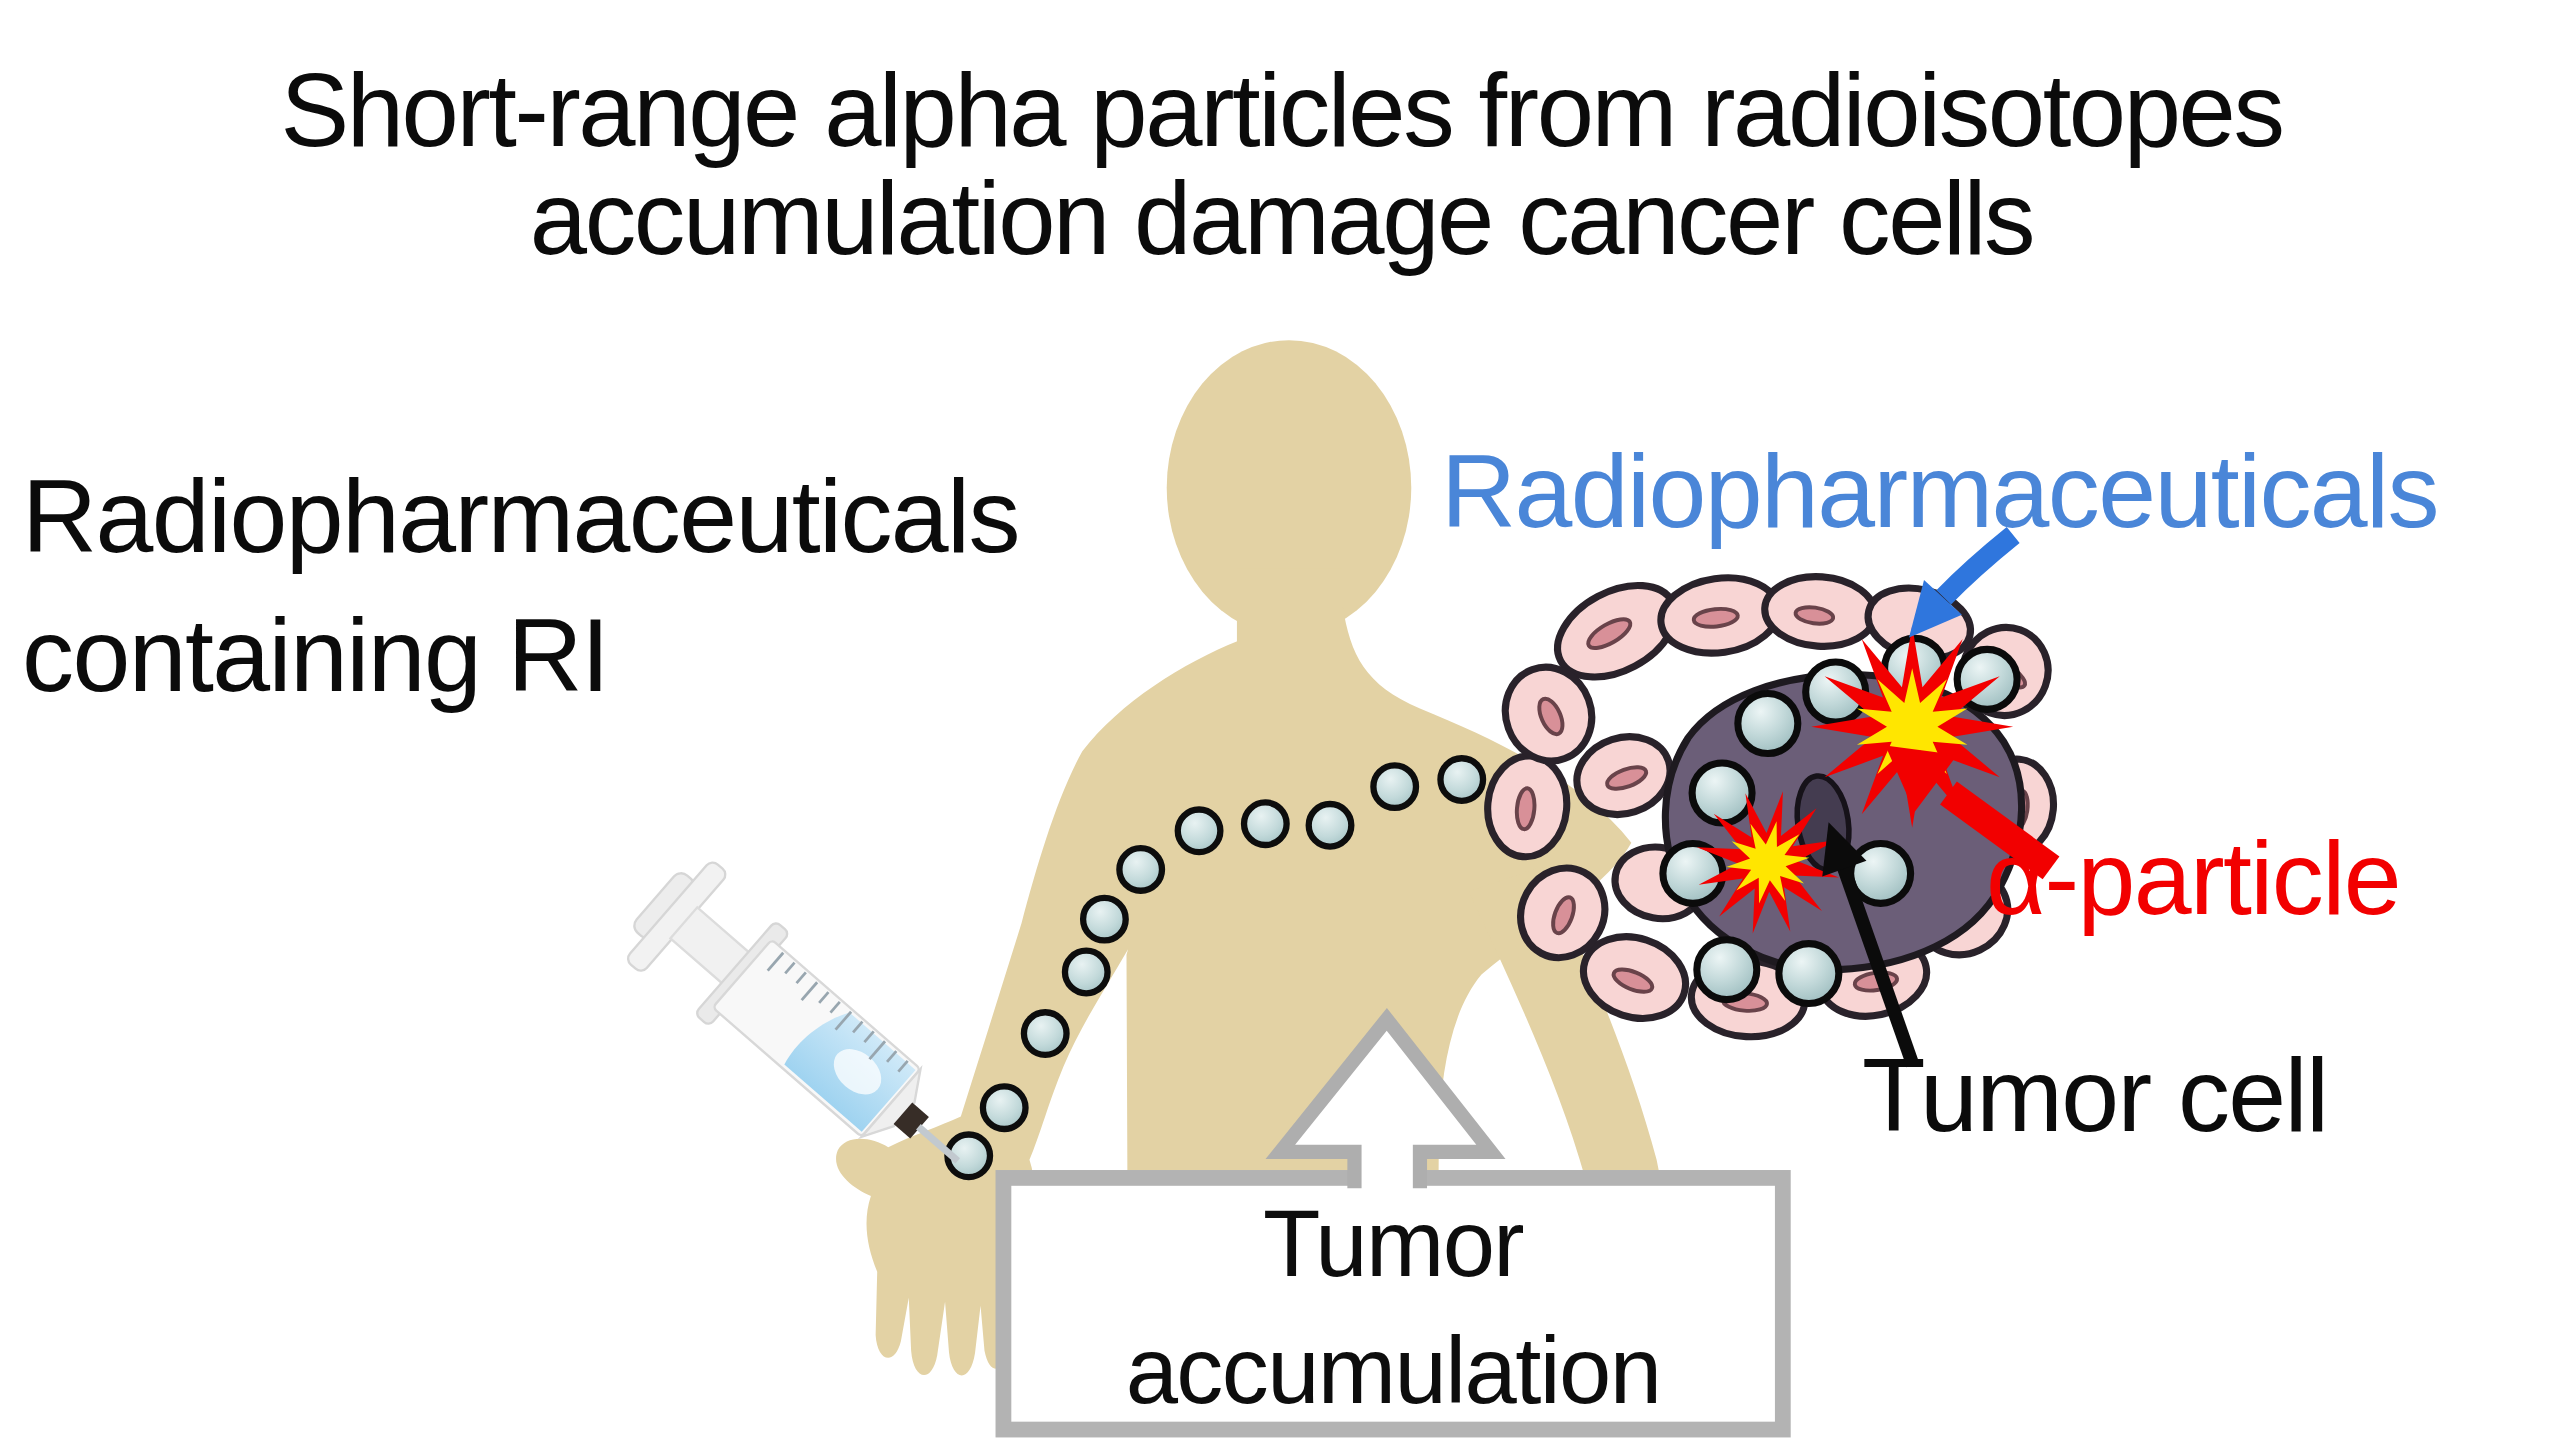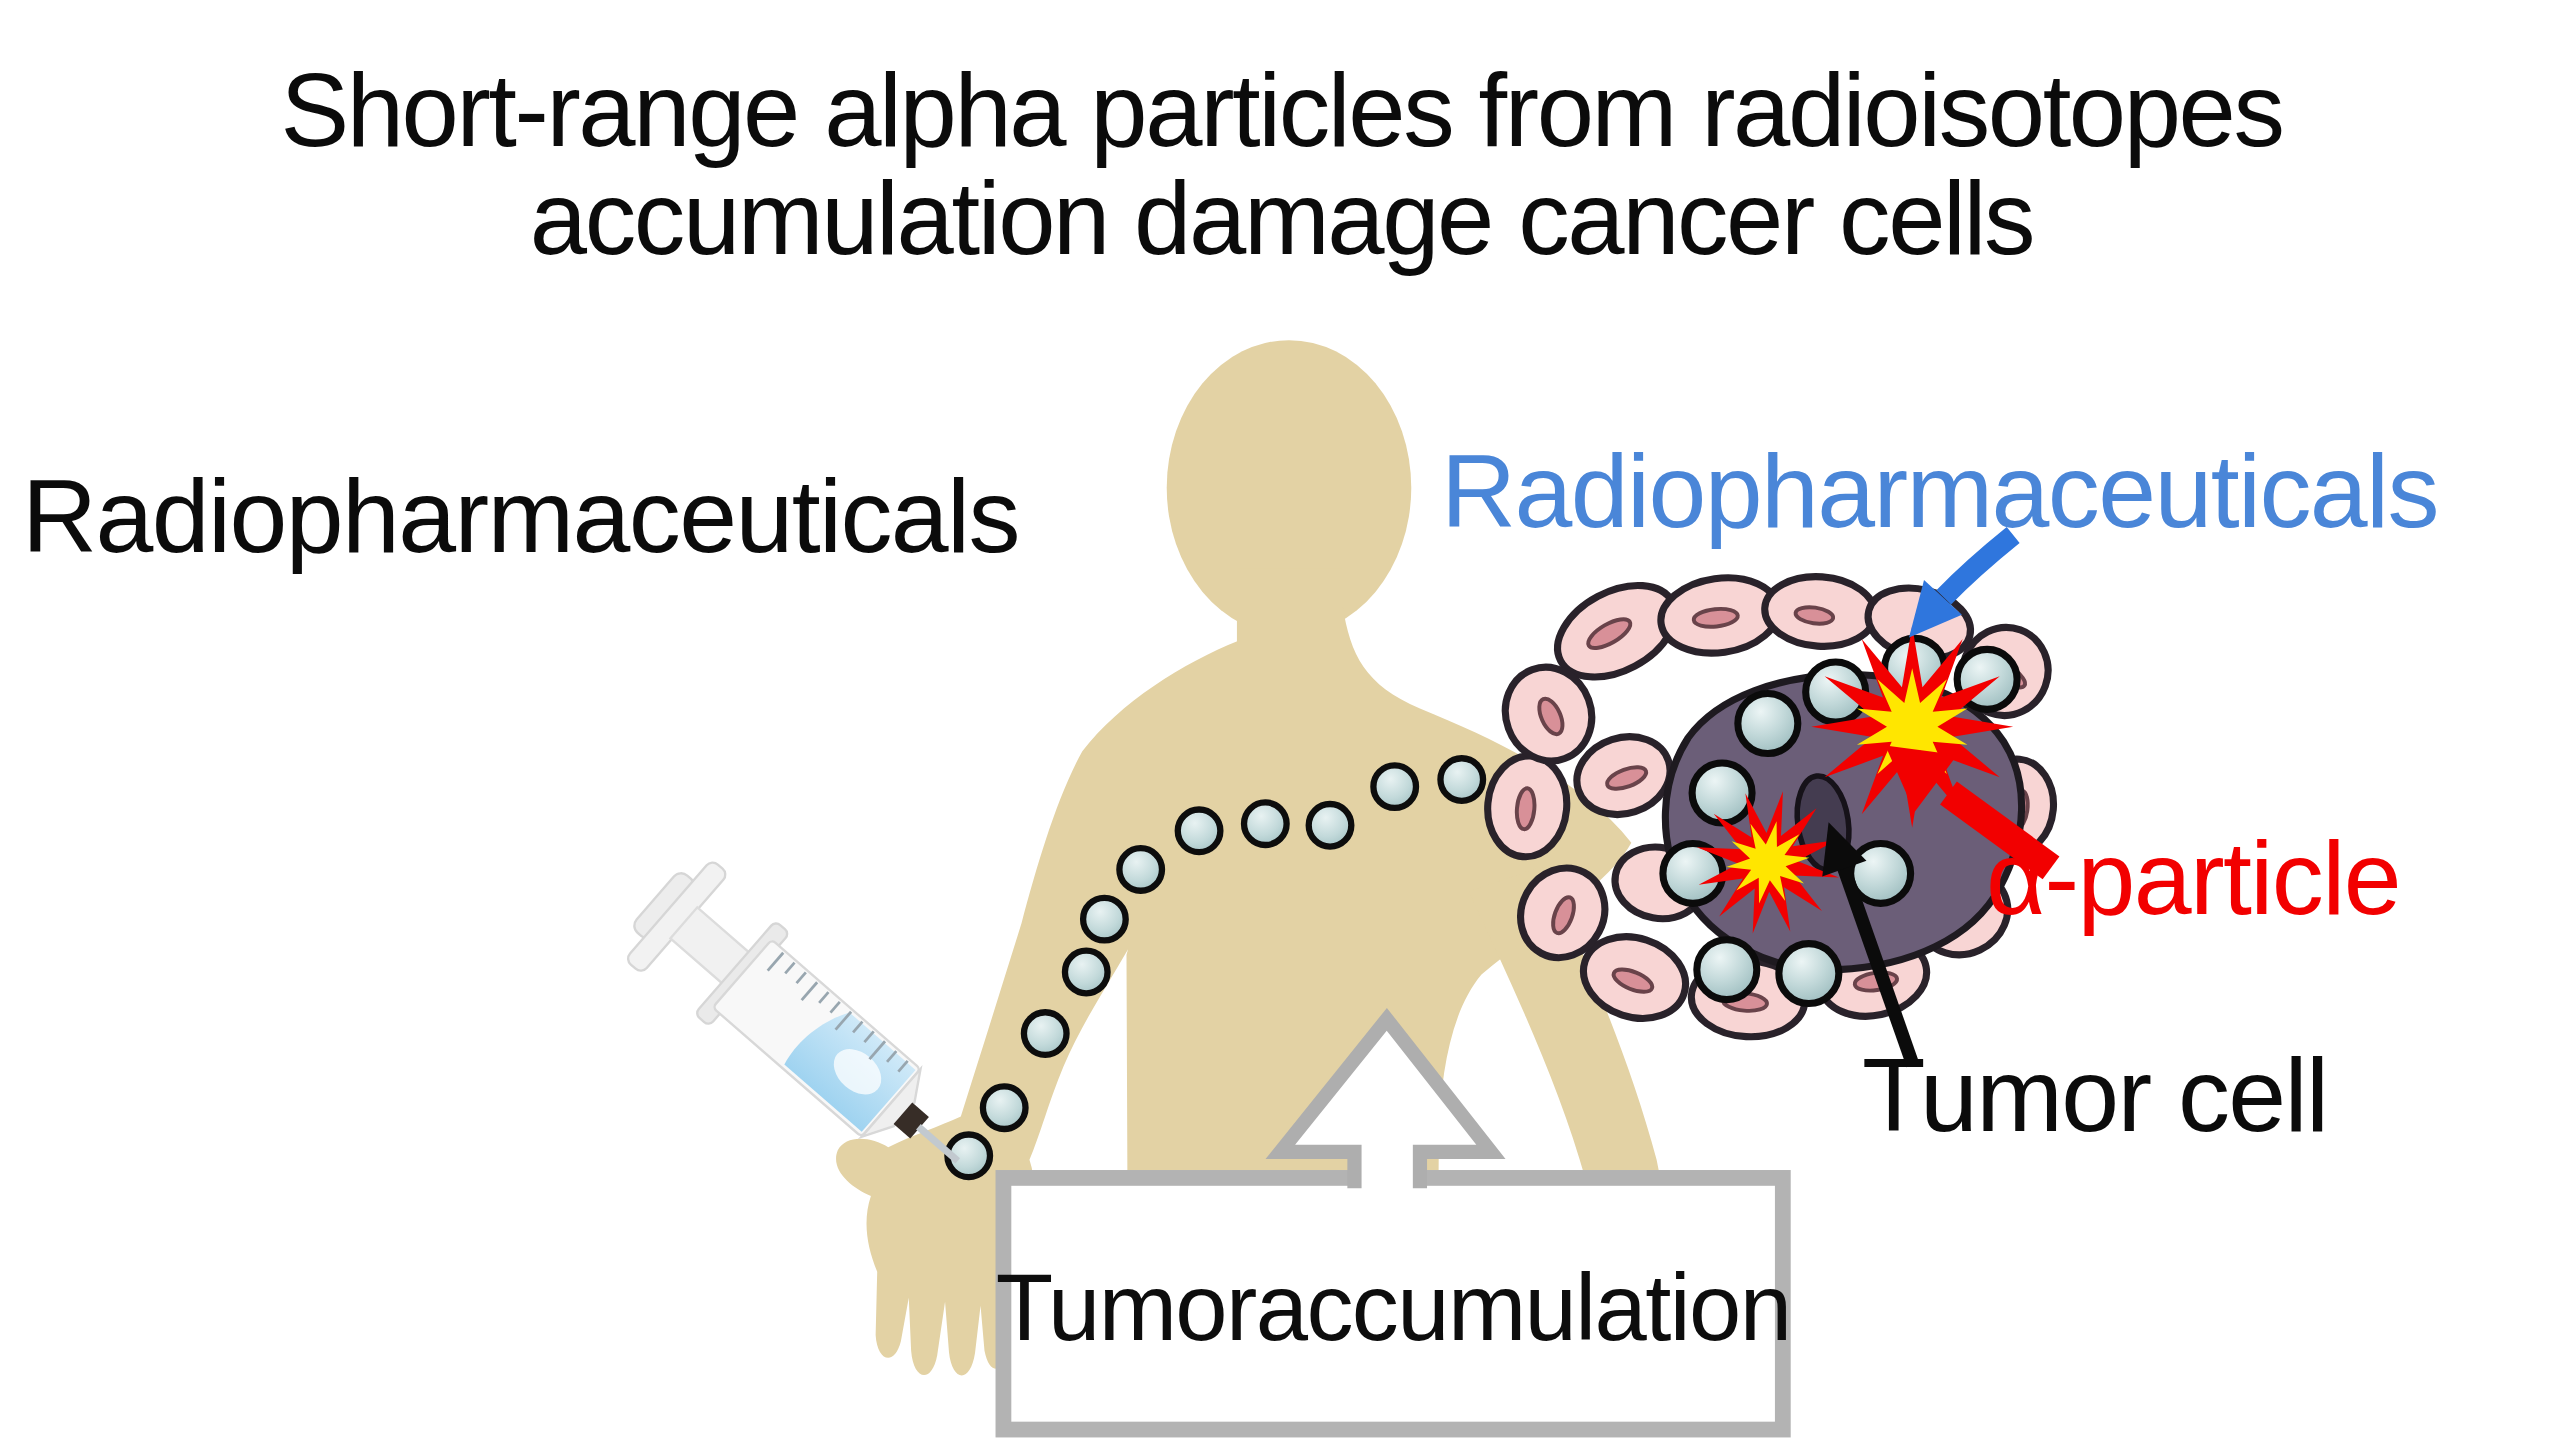--- a/index.html
+++ b/index.html
@@ -10,21 +10,21 @@
   .txt{position:absolute;white-space:nowrap;color:#0b0b0b;}
   .title-wrap{left:0;top:57px;width:2563px;text-align:center;
               font-size:103px;line-height:108px;letter-spacing:-2.4px;}
   .left-block{left:22px;top:447px;font-size:104px;line-height:139px;letter-spacing:-1.6px;}
   .left-block .indent{padding-left:22px;}
   sup.mass{font-size:0.60em;vertical-align:0.46em;letter-spacing:-0.8px;}
   .blue-label{left:1441px;top:439px;font-size:104px;line-height:1;letter-spacing:-1.6px;color:#4a86d8;}
   .alpha-label{left:1986px;top:782px;font-size:104px;line-height:1;letter-spacing:-1.6px;color:#f20000;margin-top:44px;}
   .cancer-label{left:1862px;top:1043px;font-size:104px;line-height:1;letter-spacing:-1.6px;color:#0b0b0b;}
   .tumor-box-text{left:1011px;top:1186px;width:764px;height:242px;
-      display:flex;flex-direction:row;justify-content:center;align-items:center;
+      display:flex;flex-direction:column;justify-content:center;align-items:center;
       font-size:94px;line-height:127px;letter-spacing:-1.6px;color:#0d0d0d;text-align:center;}
 </style>
 </head>
 <body>
 
 <div id="stage">
 
 <svg width="2563" height="1451" viewBox="0 0 3249 1839">
   <defs>
     <radialGradient id="sphereGrad" cx="38%" cy="30%" r="75%">
@@ -215,20 +215,21 @@
   </g>
 </svg>
 
 <div class="txt title-wrap">
   <div>Short-range alpha particles from radioisotopes</div>
   <div>accumulation damage cancer cells</div>
 </div>
 
 <div class="txt left-block">
   <div>Radiopharmaceuticals</div>
+  <div>containing RI</div>
 </div>
 
 <div class="txt blue-label">Radiopharmaceuticals</div>
 
 <div class="txt alpha-label">α-particle</div>
 
 <div class="txt cancer-label">Tumor cell</div>
 
 <div class="txt tumor-box-text">
   <div>Tumor</div>

